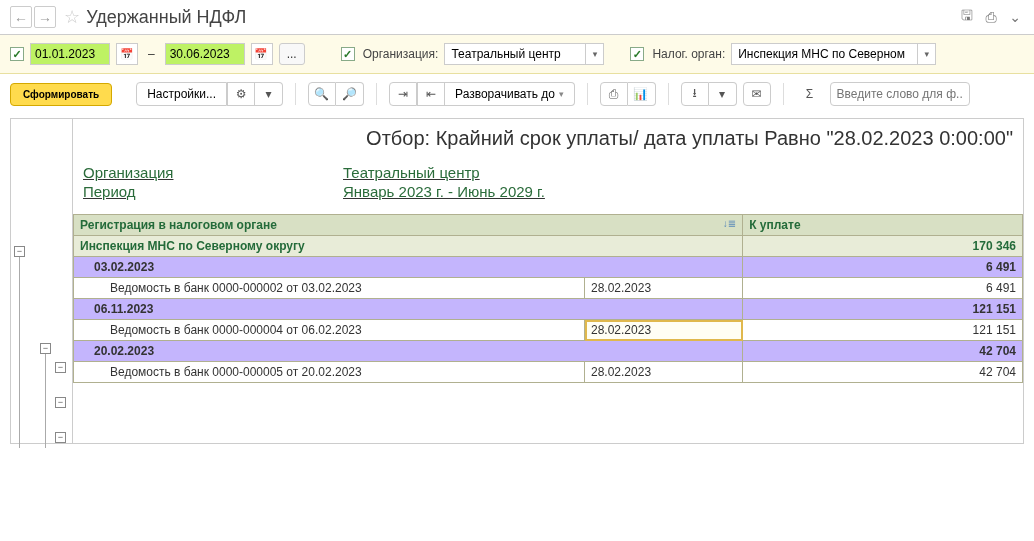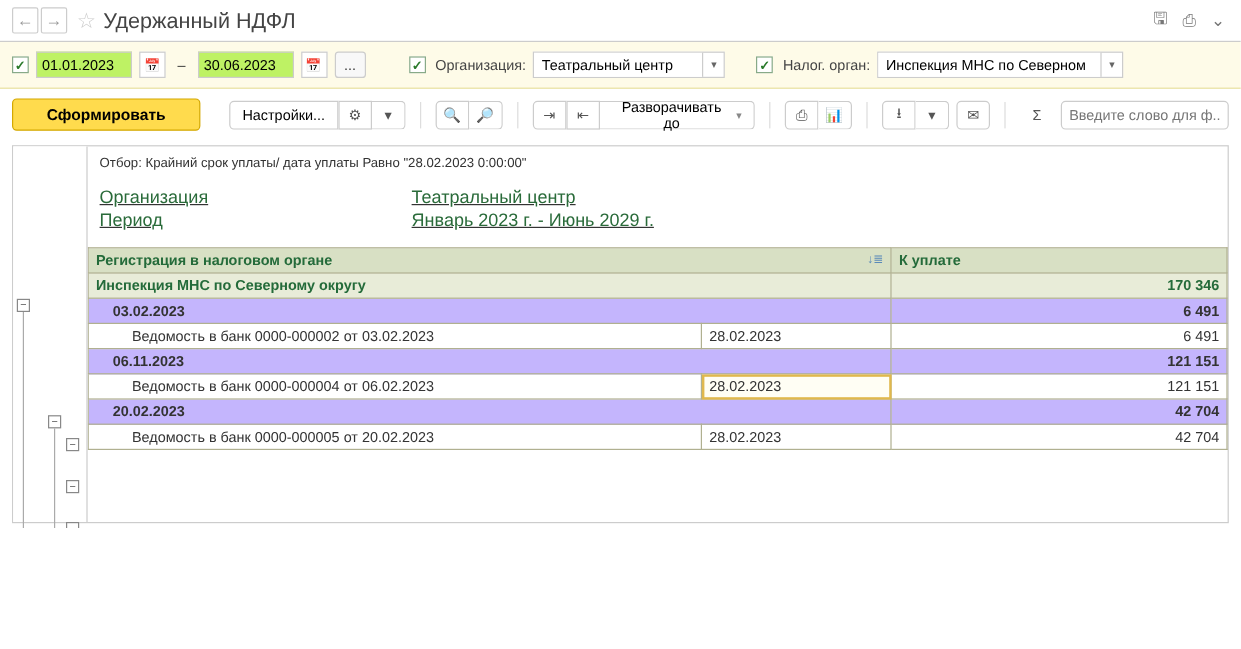--- a/index.html
+++ b/index.html
@@ -20,37 +20,37 @@
 .date-btn { width: 22px; height: 22px; border: 1px solid #ccc; background: #fff; display: flex; align-items: center; justify-content: center; cursor: pointer; font-size: 11px; color: #666; }
 .dash { margin: 0 4px; }
 .dots-btn { width: 26px; height: 22px; border: 1px solid #ccc; background: #f8f8f8; display: flex; align-items: center; justify-content: center; cursor: pointer; border-radius: 3px; }
 .label { color: #444; margin-left: 10px; }
 .select-wrap { display: inline-flex; border: 1px solid #ccc; background: #fff; height: 22px; }
 .select-wrap input { border: none; padding: 2px 6px; font-size: 12px; outline: none; }
 .select-wrap .drop { width: 18px; display: flex; align-items: center; justify-content: center; border-left: 1px solid #ccc; cursor: pointer; color: #666; font-size: 9px; }
 
 
 .toolbar { display: flex; align-items: center; padding: 8px 10px; gap: 6px; }
-.btn-yellow { background: #ffdb4d; border: 1px solid #d4a800; border-radius: 4px; padding: 5px 28px; font-size: 13px; font-weight: bold; cursor: pointer; }
+.btn-yellow { background: #ffdb4d; border: 1px solid #d4a800; border-radius: 4px; padding: 5px 12px; font-size: 10px; font-weight: bold; cursor: pointer; }
 .btn-gray { background: #fff; border: 1px solid #ccc; border-radius: 4px; padding: 4px 10px; font-size: 12px; cursor: pointer; height: 24px; display: inline-flex; align-items: center; gap: 4px; }
 .btn-icon { background: #fff; border: 1px solid #ccc; border-radius: 4px; width: 28px; height: 24px; cursor: pointer; display: inline-flex; align-items: center; justify-content: center; font-size: 12px; color: #555; }
 .sep { width: 1px; height: 22px; background: #ddd; margin: 0 6px; }
 .btn-split { display: inline-flex; }
 .btn-split > * { border-radius: 0; }
 .btn-split > *:first-child { border-top-left-radius: 4px; border-bottom-left-radius: 4px; }
 .btn-split > *:last-child { border-top-right-radius: 4px; border-bottom-right-radius: 4px; border-left: none; }
 .search-box { border: 1px solid #ccc; border-radius: 4px; padding: 3px 6px; width: 140px; height: 24px; font-size: 12px; color: #aaa; }
 
 
 .report { margin: 4px 10px; border: 1px solid #ccc; position: relative; }
 .tree-gutter { position: absolute; left: 0; top: 0; bottom: 0; width: 62px; background: #fff; border-right: 1px solid #ccc; }
 .report-content { margin-left: 62px; }
 
 .header-block { padding: 8px 10px 12px 10px; }
-.filter-text { font-size: 11px; color: #333; margin-bottom: 14px; }
+.filter-text { font-size: 20px; color: #333; margin-bottom: 14px; text-align: right; }
 .info-row { display: flex; margin-bottom: 2px; text-decoration: underline; }
 .info-label { width: 260px; color: #2a6b3a; font-size: 15px; }
 .info-value { color: #2a6b3a; font-size: 15px; }
 
 
 .tbl { width: 100%; border-collapse: collapse; table-layout: fixed; }
 .tbl td, .tbl th { border: 1px solid #b0b090; padding: 3px 6px; font-size: 12px; text-align: left; vertical-align: top; }
 .tbl th { background: #d8e0c4; font-weight: bold; color: #444; }
 .col1 { width: 420px; }
 .col2 { width: 130px; }

